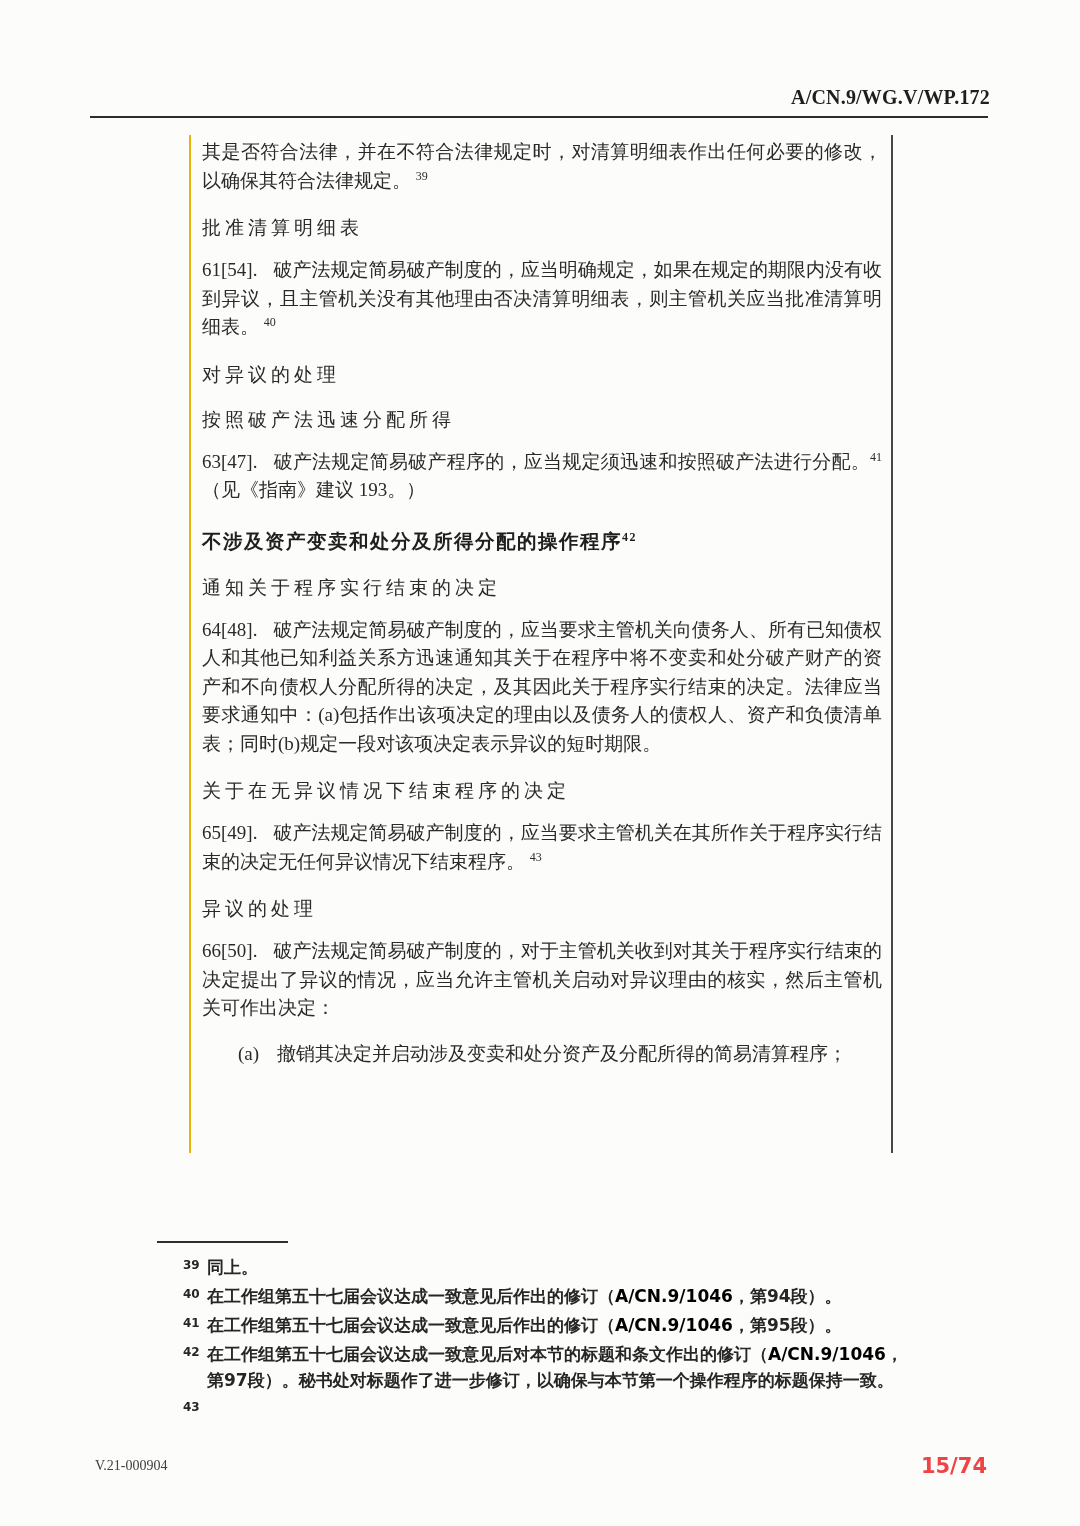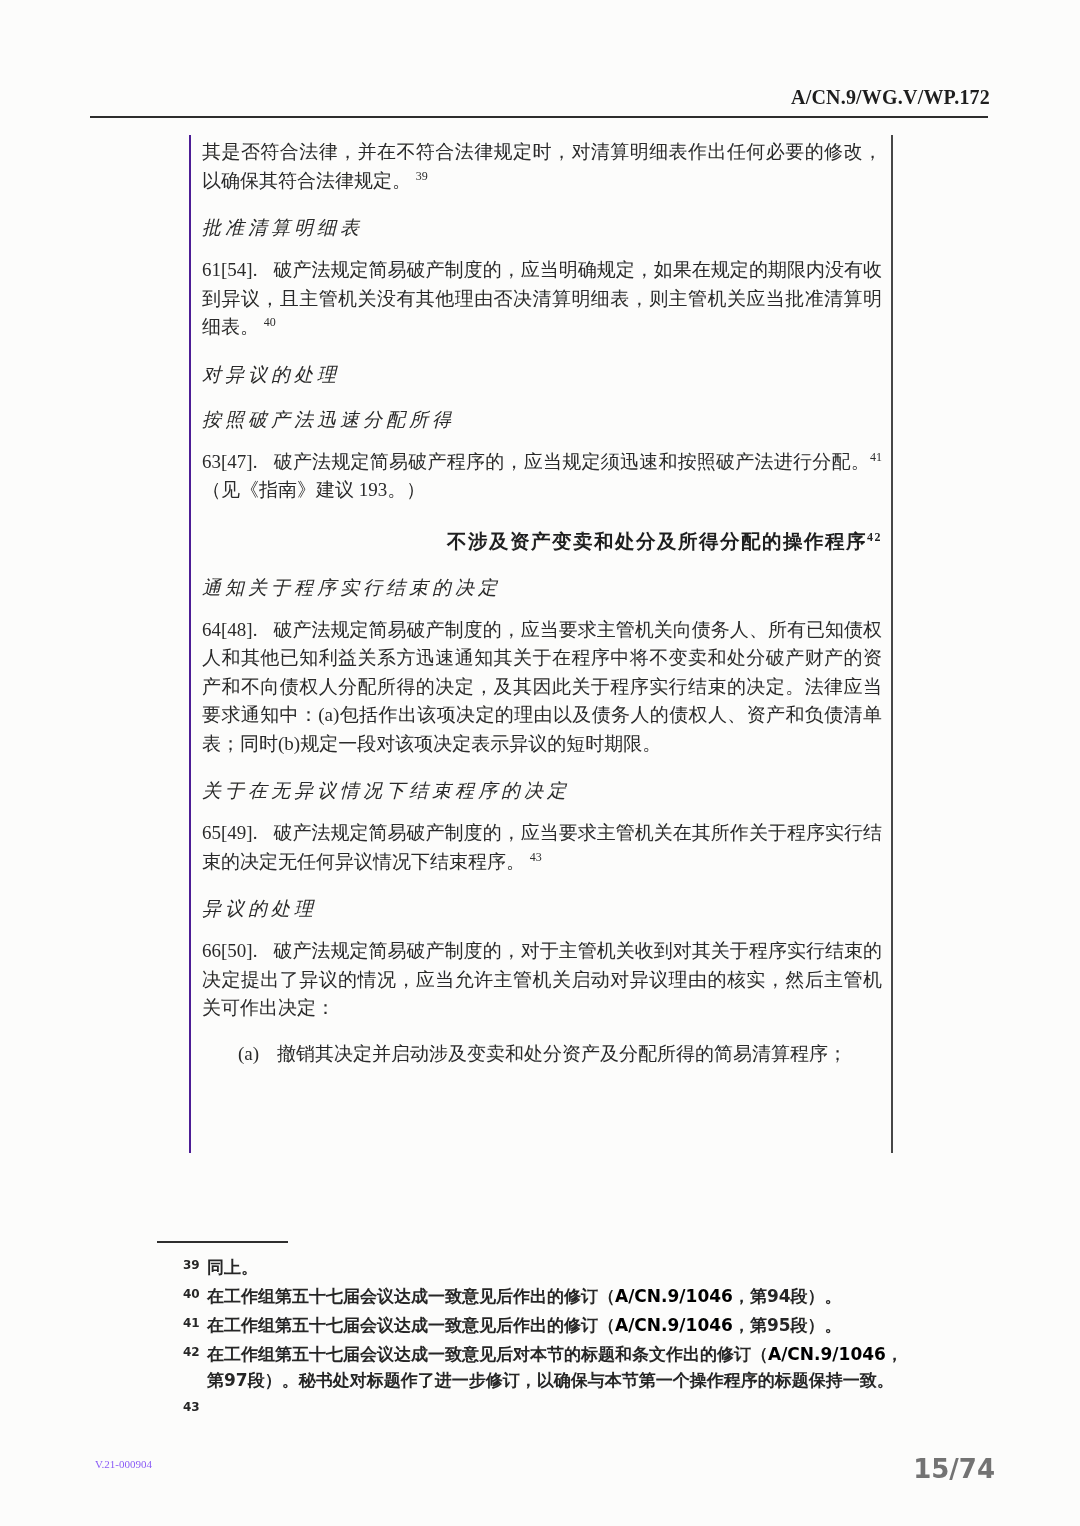--- a/index.html
+++ b/index.html
@@ -24,50 +24,48 @@
   }
   .header-rule {
     position: absolute; top: 116px; left: 90px;
     width: 898px; height: 2px; background: #2d2d2d;
   }
   
   .doc-body {
     position: absolute; top: 135px; left: 189px;
     width: 704px; height: 1018px;
     box-sizing: border-box;
-    border-left: 2px solid #4c1d95;
+    border-left: 2px solid #eab308;
     border-right: 2px solid #474747;
     padding: 3px 9px 0 11px;
     overflow: hidden;
   }
   .para {
     margin: 0 0 17px 0;
     font-size: 19px; line-height: 28.5px;
     text-align: justify;
     color: #2a2a2a;
   }
   .para .pnum { margin-right: 16px; }
   .para sup, .subhead sup, .bold-head sup {
     font-size: 12px; line-height: 0; vertical-align: super;
   }
   .subhead {
     margin: 21px 0 16px 0;
     font-size: 19px; line-height: 24px;
-    font-style: italic;
     letter-spacing: 4px;
     font-weight: 400;
     color: #2a2a2a;
   }
   .bold-head {
     margin: 24px 0 16px 0;
     font-size: 19.5px; line-height: 26px;
     font-weight: 700;
     letter-spacing: 1.5px;
     color: #1f1f1f;
-    text-align: right;
   }
   .list-item {
     margin: 0 0 18px 0;
     padding-left: 36px;
     font-size: 19px; line-height: 28.5px;
     text-align: justify;
   }
   .list-item .marker { margin-right: 18px; }
   
   .fn-separator {
@@ -94,27 +92,27 @@
   }
   .fn-link {
     color: #000000;
     font-weight: 700;
     text-decoration: none;
     cursor: pointer;
   }
   
   .footer-job {
     position: absolute; left: 95px; top: 1458px;
-    font-size: 11px; color: #8b5cf6;
+    font-size: 14px; color: #404040;
     font-family: "Liberation Serif", "DejaVu Serif", serif;
   }
   .footer-page {
-    position: absolute; right: 85px; top: 1454px;
+    position: absolute; right: 93px; top: 1454px;
     font-family: "DejaVu Sans", "Liberation Sans", sans-serif;
-    font-weight: 700; font-size: 26px; color: #737373;
+    font-weight: 700; font-size: 21px; color: #ef4444;
   }
 </style>
 </head>
 <body>
 
 <div class="page">
 
   <div class="doc-symbol">A/CN.9/WG.V/WP.172</div>
   <div class="header-rule"></div>
 

